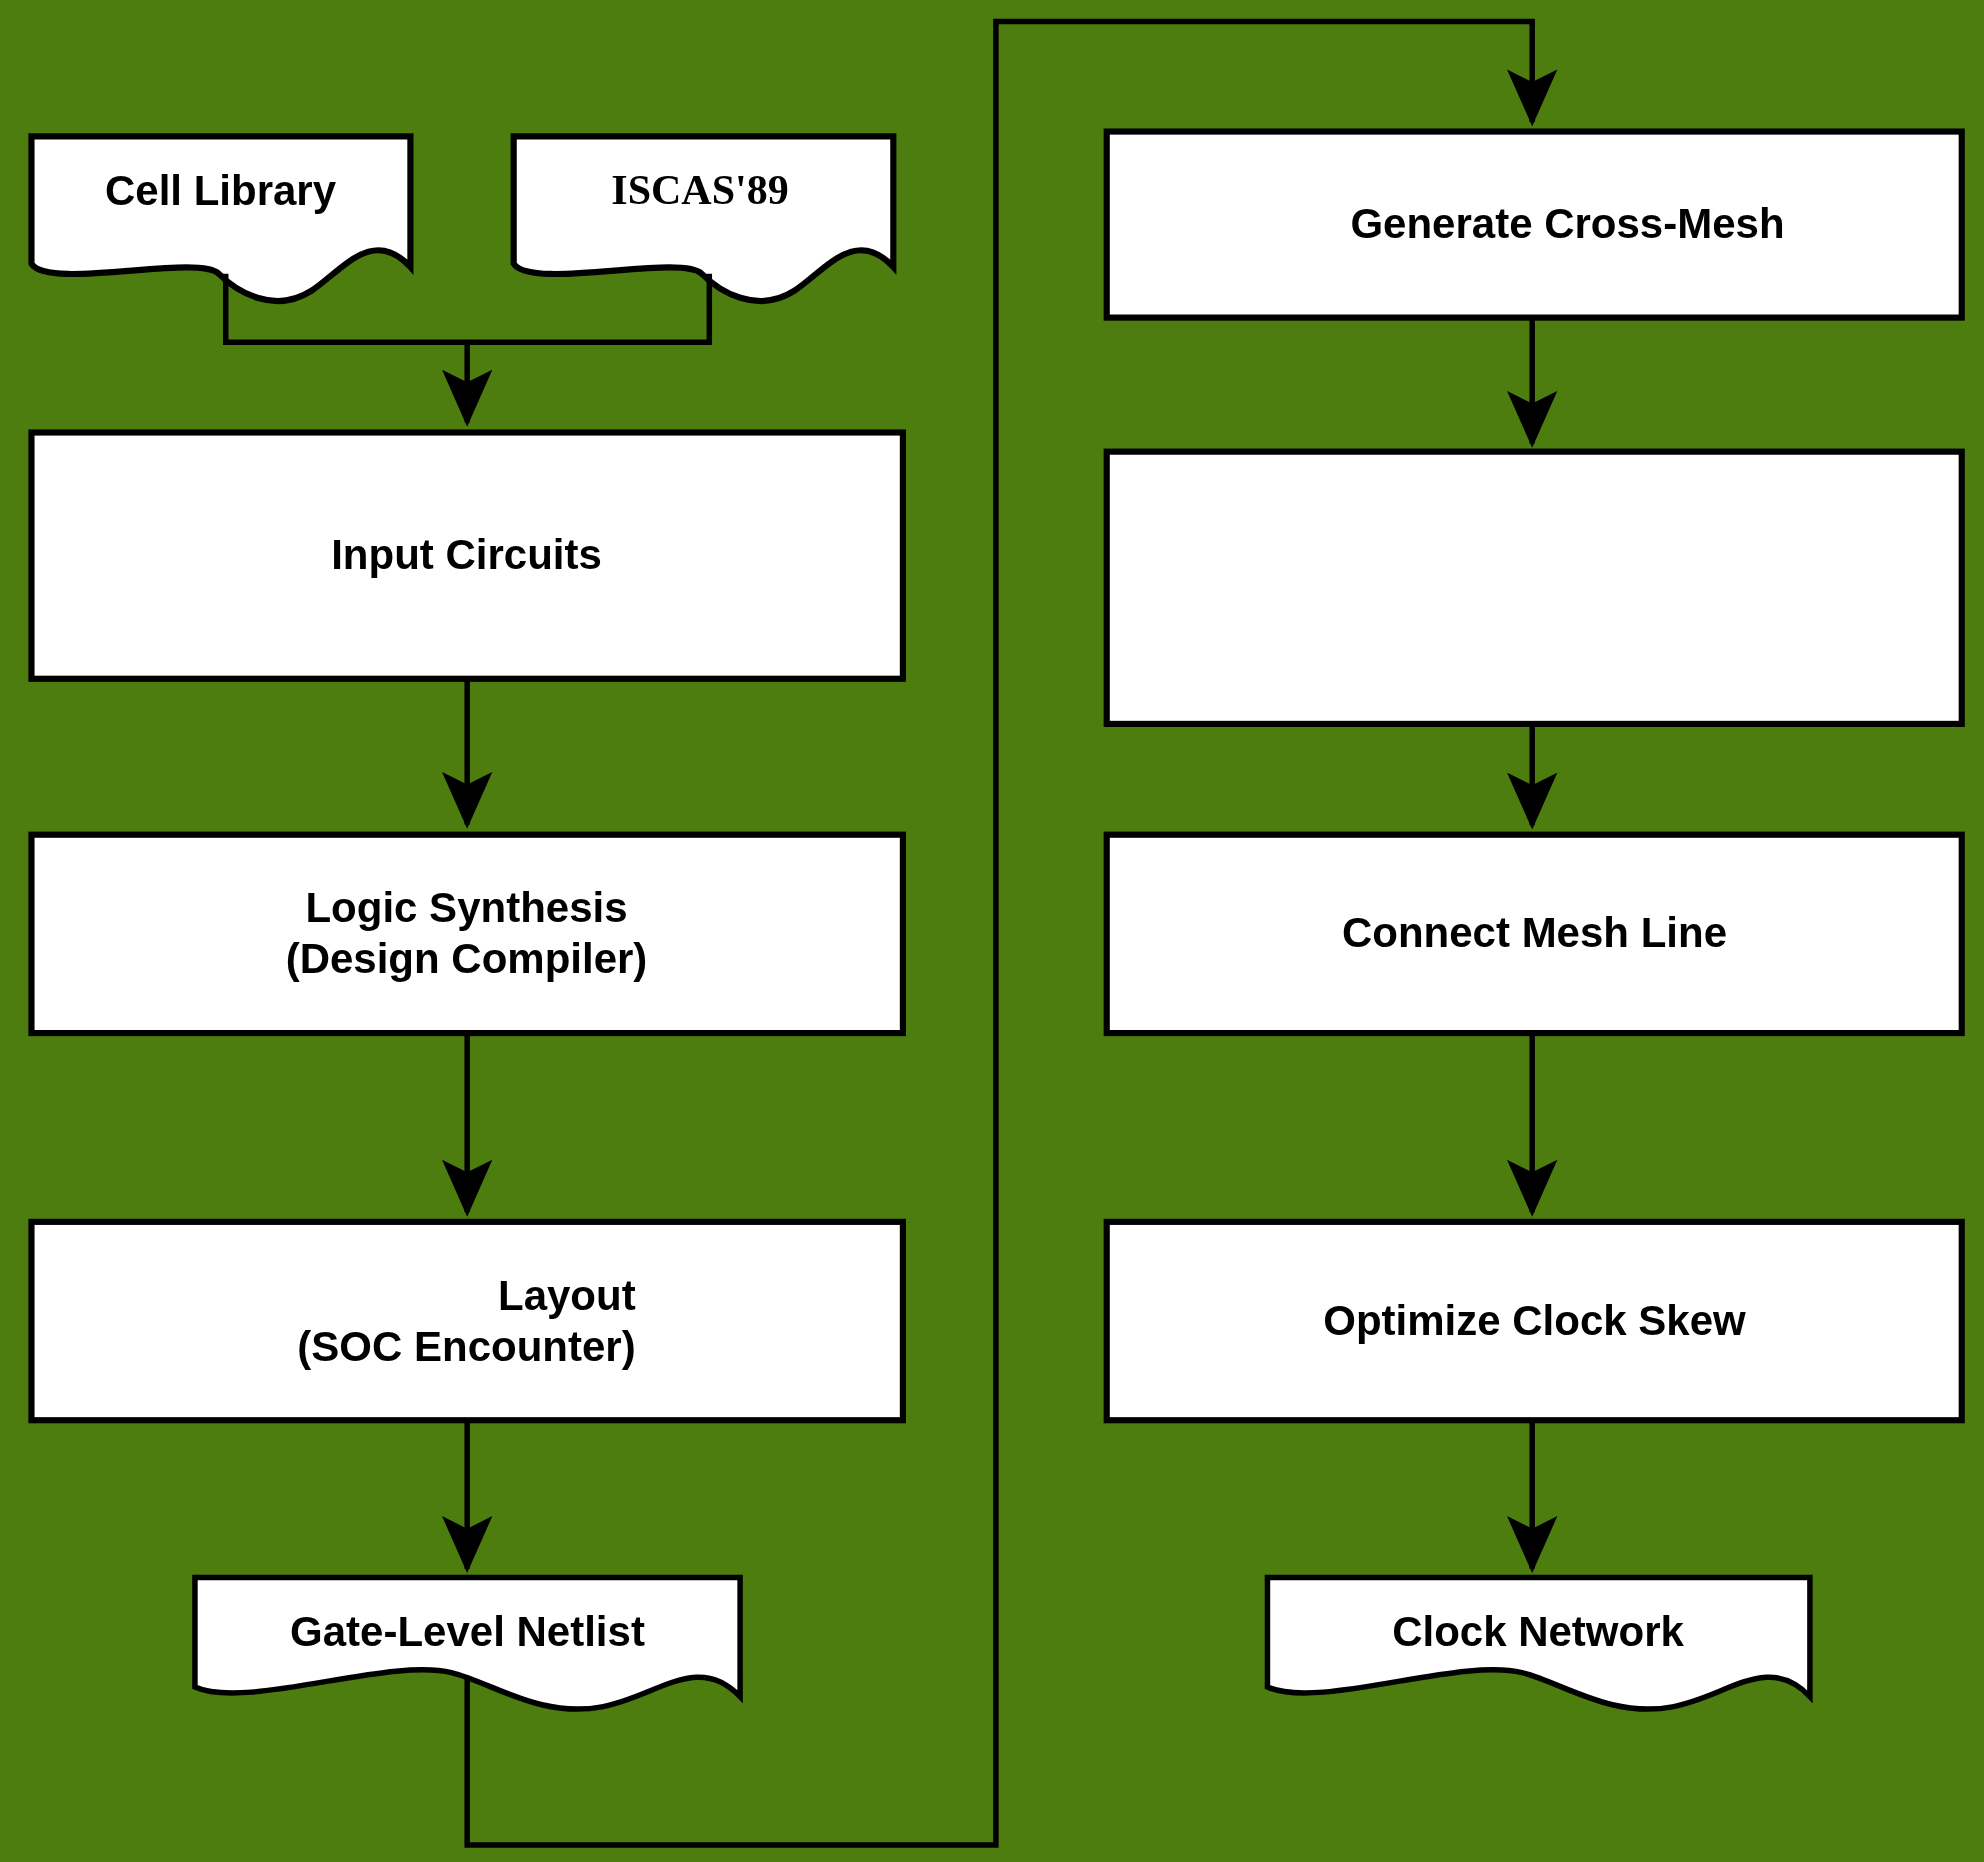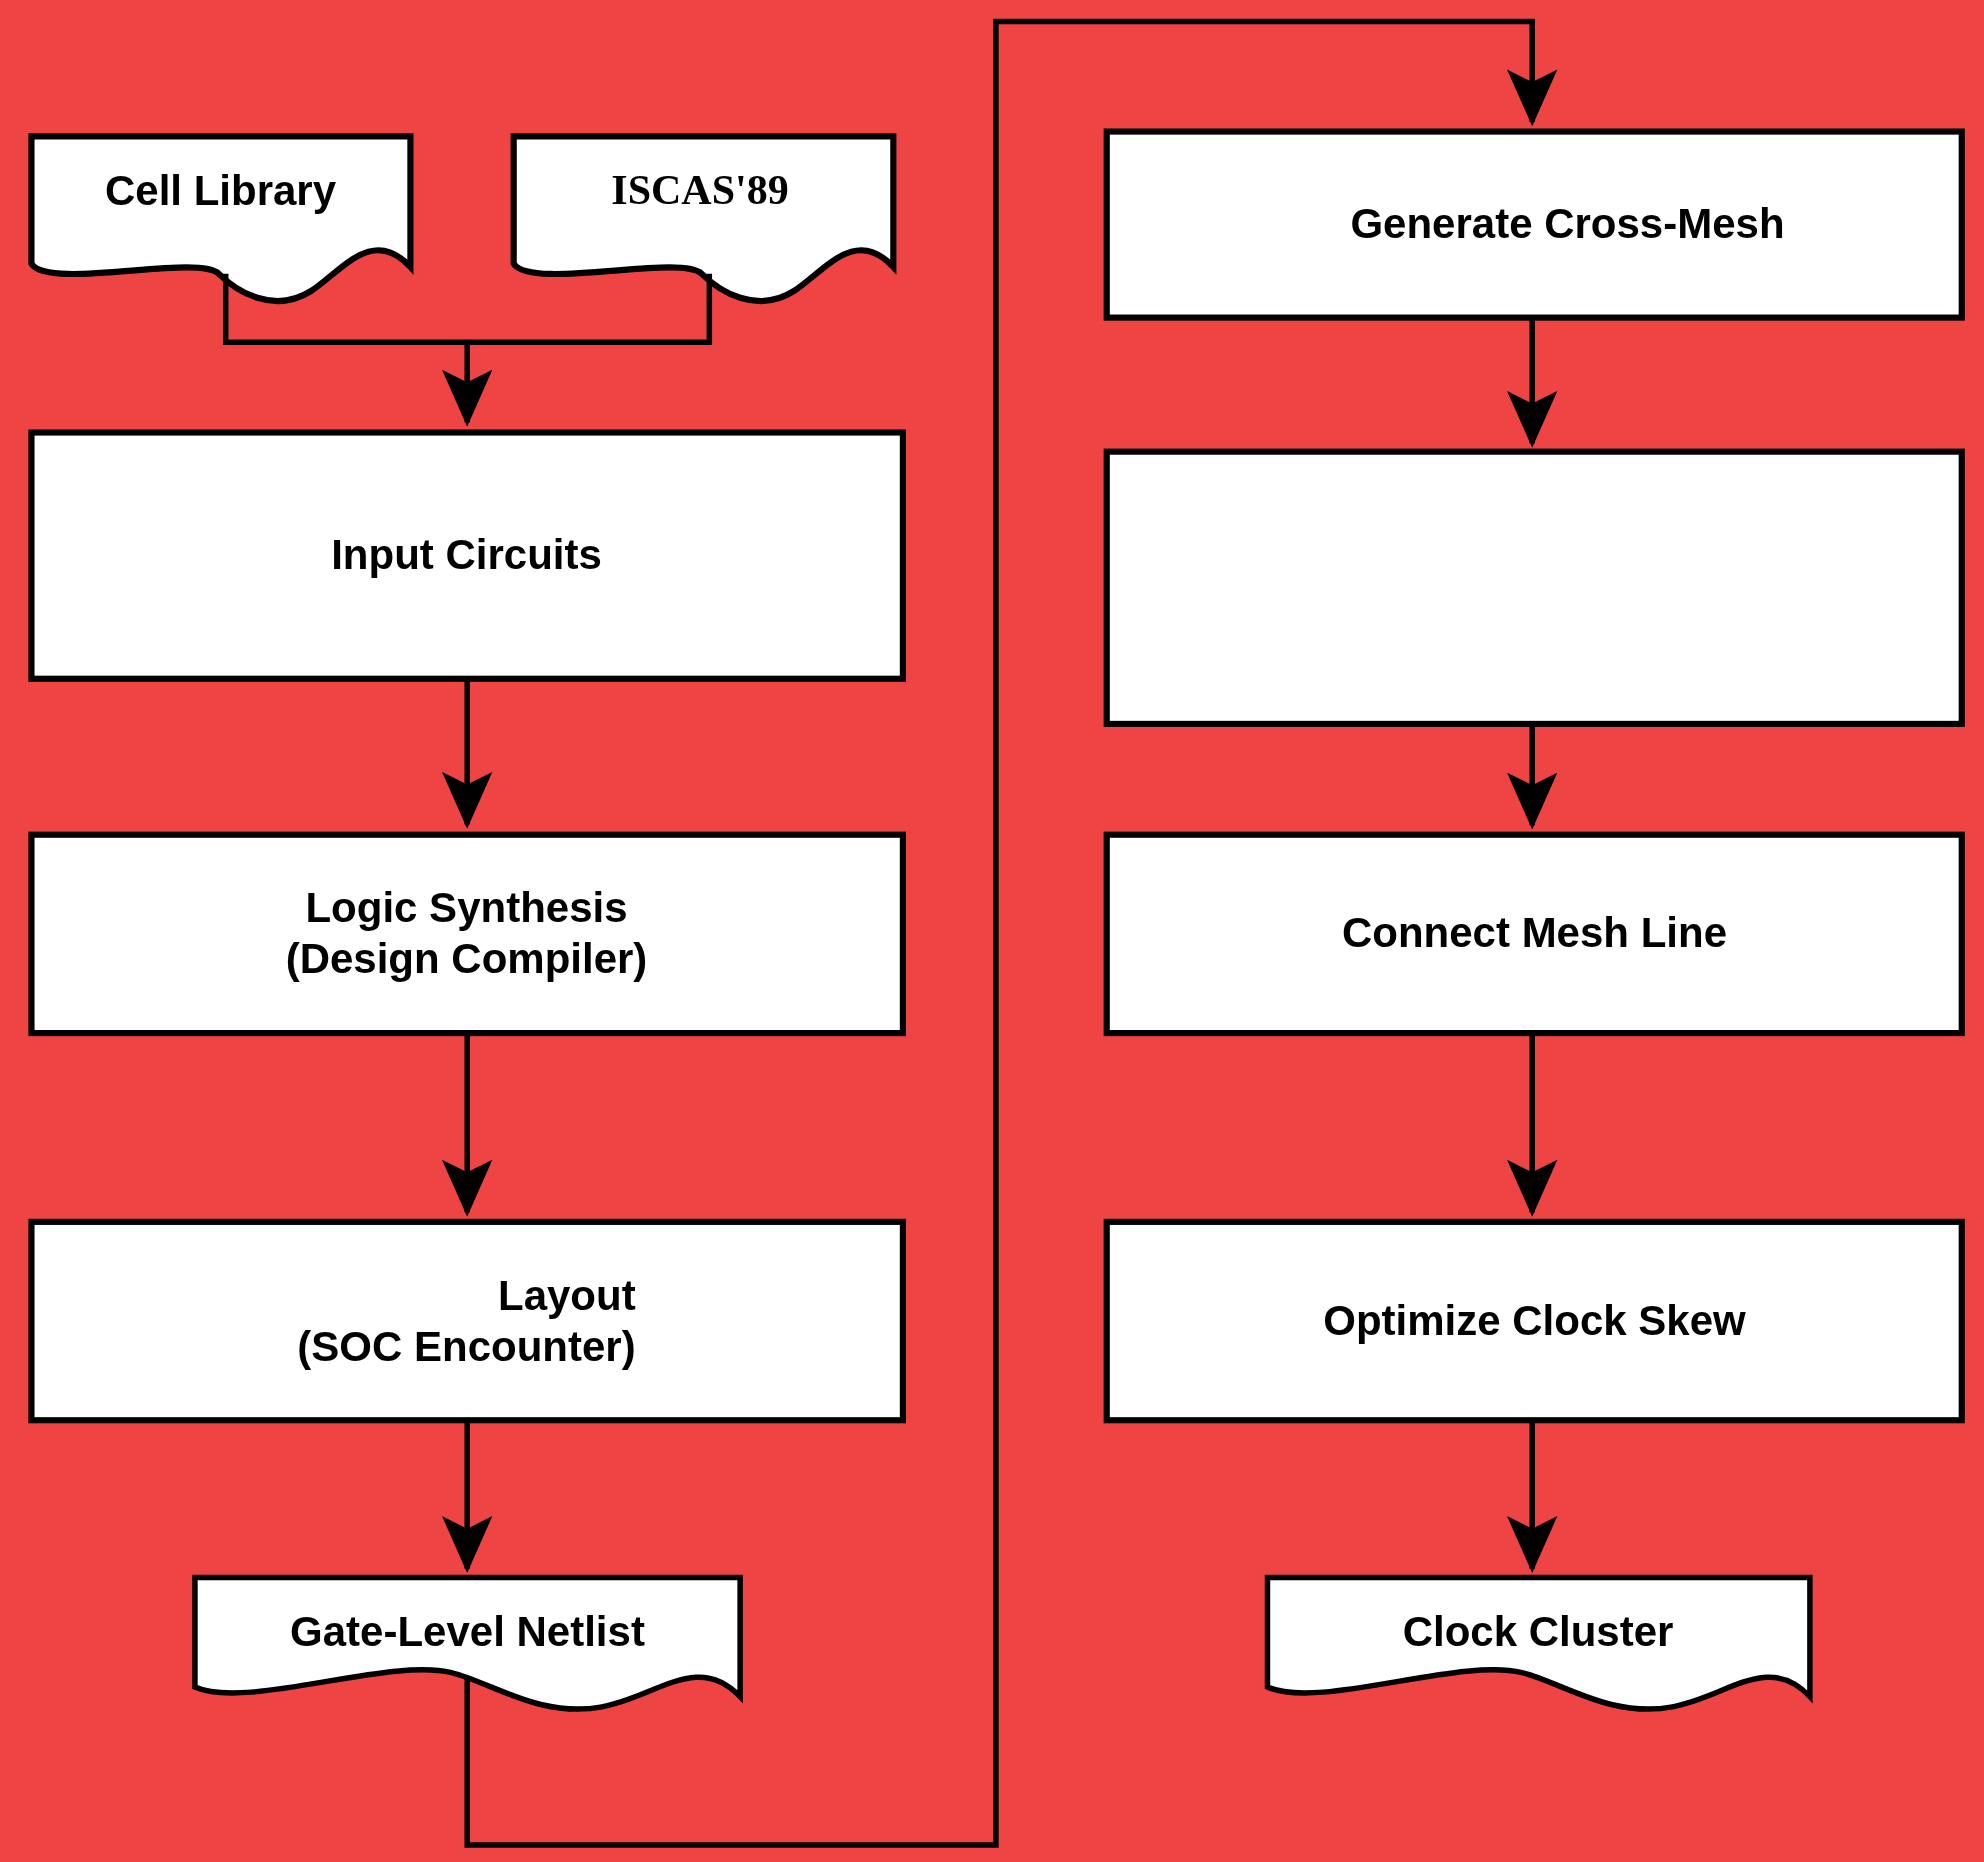--- a/index.html
+++ b/index.html
@@ -7,21 +7,21 @@
     padding: 0;
     background: #ffffff;
   }
   body {
     font-family: "Liberation Sans", sans-serif;
   }
   #canvas {
     position: relative;
     width: 1985px;
     height: 1863px;
-    background: #ef4444;
+    background: #4d7c0f;
     overflow: hidden;
   }
   #flow-svg {
     position: absolute;
     top: 0;
     left: 0;
     width: 1985px;
     height: 1863px;
   }
   .node-label {
@@ -107,16 +107,16 @@
 
   <div class="node-label" style="left:195px; top:1577px; width:545px; height:109px;">Gate-Level Netlist</div>
 
   <div class="node-label" style="left:1140px; top:131px; width:855px; height:186px;">Generate Cross-Mesh</div>
 
 
   <div class="node-label" style="left:1107px; top:834px; width:855px; height:198px;">Connect Mesh Line</div>
 
   <div class="node-label" style="left:1107px; top:1222px; width:855px; height:198px;">Optimize Clock Skew</div>
 
-  <div class="node-label" style="left:1267px; top:1577px; width:542px; height:109px;">Clock Cluster</div>
+  <div class="node-label" style="left:1267px; top:1577px; width:542px; height:109px;">Clock Network</div>
 
 </div>
 
 
 </body></html>

